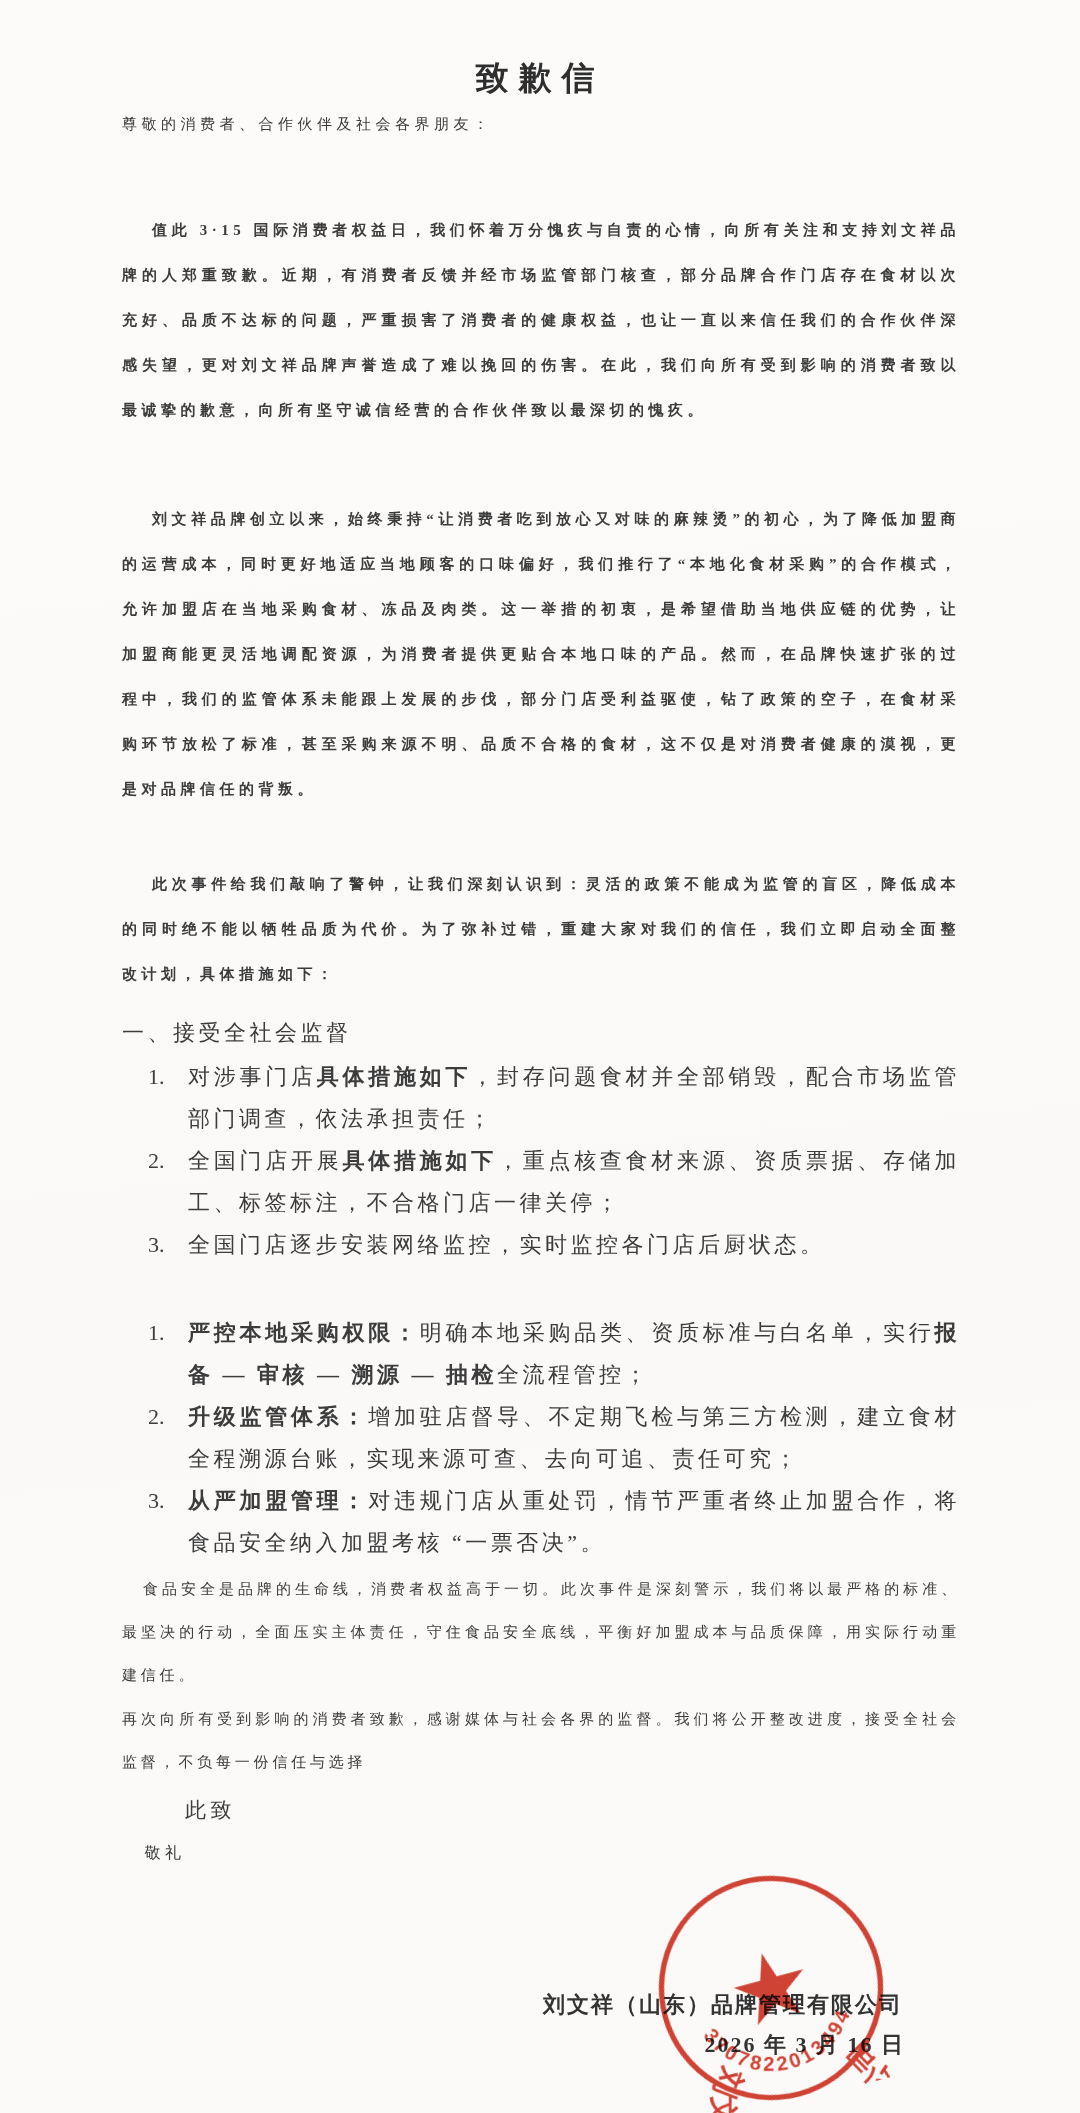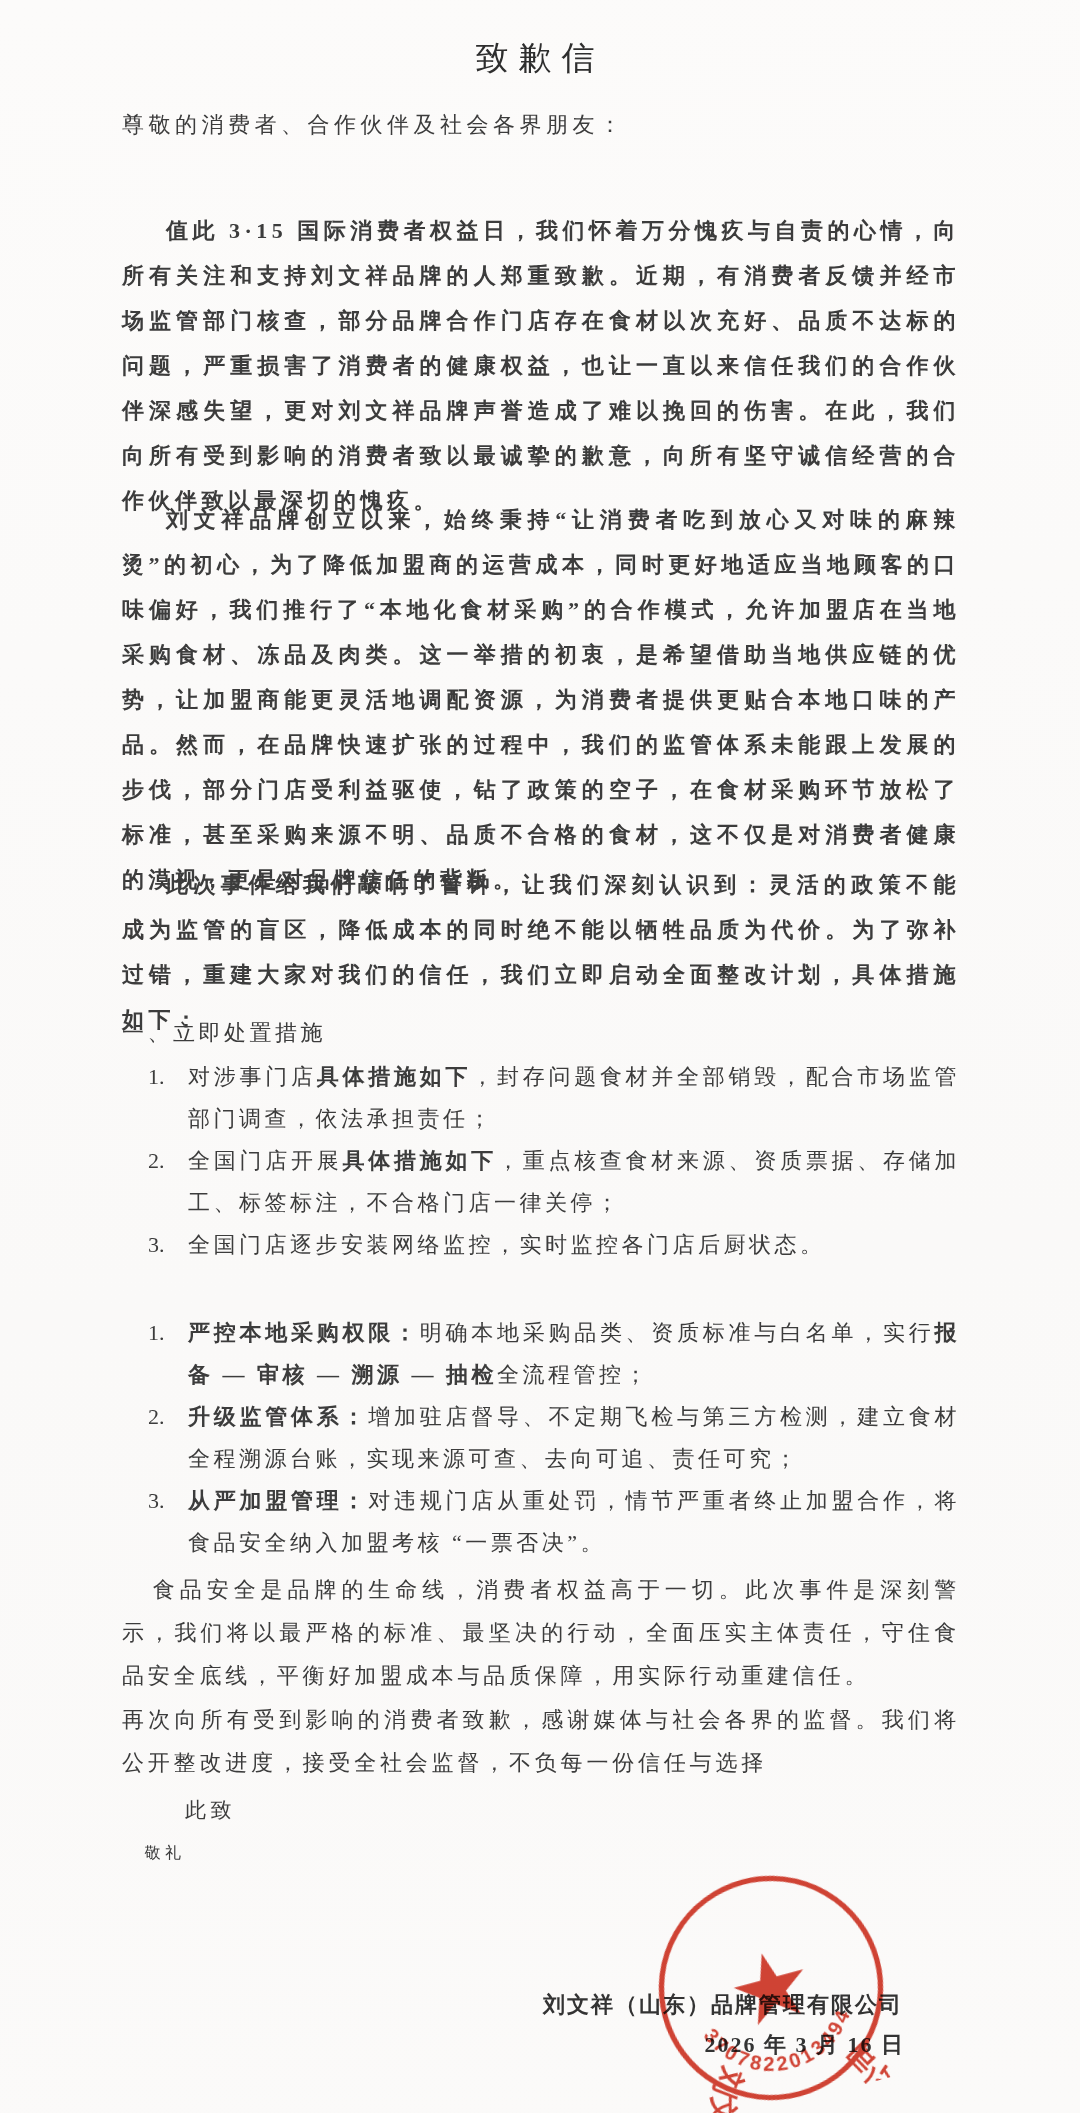--- a/index.html
+++ b/index.html
@@ -6,27 +6,27 @@
   .page {
     position:relative;
     width:1080px; height:2113px;
     margin:0 auto;
     background:linear-gradient(175deg,#fcfbfa 0%,#faf9f8 60%,#fbfaf9 100%);
     font-family:"Liberation Serif","DejaVu Serif",serif;
     color:#3c3c3c;
     overflow:hidden;
   }
   .title {
-    position:absolute; left:0; top:36px; width:1080px;
-    text-align:center; font-size:33px; font-weight:normal;
+    position:absolute; left:0; top:56px; width:1080px;
+    text-align:center; font-size:33px; font-weight:bold;
     letter-spacing:10px; color:#2e2e2e;
   }
   .block {
     position:absolute; left:122px; width:838px;
-    font-size:22px; line-height:45px; letter-spacing:4.5px;
+    font-size:15px; line-height:45px; letter-spacing:4.5px;
     text-align:justify;
   }
   .indent { text-indent:2em;font-weight:bold; }
   .indent-small { text-indent:1.4em; }
   .sec-head {
     position:absolute; left:122px; width:838px;
     font-size:22px; line-height:42px; letter-spacing:3.5px;
   }
   .list {
     position:absolute; left:122px; width:838px;
@@ -61,21 +61,21 @@
   <div class="title">致歉信</div>
 
   <div class="block" style="top:102px;">尊敬的消费者、合作伙伴及社会各界朋友：</div>
 
   <div class="block indent" style="top:208px;">值此 3·15 国际消费者权益日，我们怀着万分愧疚与自责的心情，向所有关注和支持刘文祥品牌的人郑重致歉。近期，有消费者反馈并经市场监管部门核查，部分品牌合作门店存在食材以次充好、品质不达标的问题，严重损害了消费者的健康权益，也让一直以来信任我们的合作伙伴深感失望，更对刘文祥品牌声誉造成了难以挽回的伤害。在此，我们向所有受到影响的消费者致以最诚挚的歉意，向所有坚守诚信经营的合作伙伴致以最深切的愧疚。</div>
 
   <div class="block indent" style="top:497px;">刘文祥品牌创立以来，始终秉持“让消费者吃到放心又对味的麻辣烫”的初心，为了降低加盟商的运营成本，同时更好地适应当地顾客的口味偏好，我们推行了“本地化食材采购”的合作模式，允许加盟店在当地采购食材、冻品及肉类。这一举措的初衷，是希望借助当地供应链的优势，让加盟商能更灵活地调配资源，为消费者提供更贴合本地口味的产品。然而，在品牌快速扩张的过程中，我们的监管体系未能跟上发展的步伐，部分门店受利益驱使，钻了政策的空子，在食材采购环节放松了标准，甚至采购来源不明、品质不合格的食材，这不仅是对消费者健康的漠视，更是对品牌信任的背叛。</div>
 
   <div class="block indent" style="top:862px;">此次事件给我们敲响了警钟，让我们深刻认识到：灵活的政策不能成为监管的盲区，降低成本的同时绝不能以牺牲品质为代价。为了弥补过错，重建大家对我们的信任，我们立即启动全面整改计划，具体措施如下：</div>
 
-  <div class="sec-head" style="top:1012px;">一、立即处置措施</div>
+  <div class="sec-head" style="top:1012px;">一、接受全社会监督</div>
 
   <div class="list" style="top:1056px;">
     <div class="li">
       <span class="num">1.</span>
       <span class="li-text"><span>对涉事门店</span><span class="b">具体措施如下</span><span>，封存问题食材并全部销毁，配合市场监管部门调查，依法承担责任；</span></span>
     </div>
     <div class="li">
       <span class="num">2.</span>
       <span class="li-text"><span>全国门店开展</span><span class="b">具体措施如下</span><span>，重点核查食材来源、资质票据、存储加工、标签标注，不合格门店一律关停；</span></span>
     </div>

